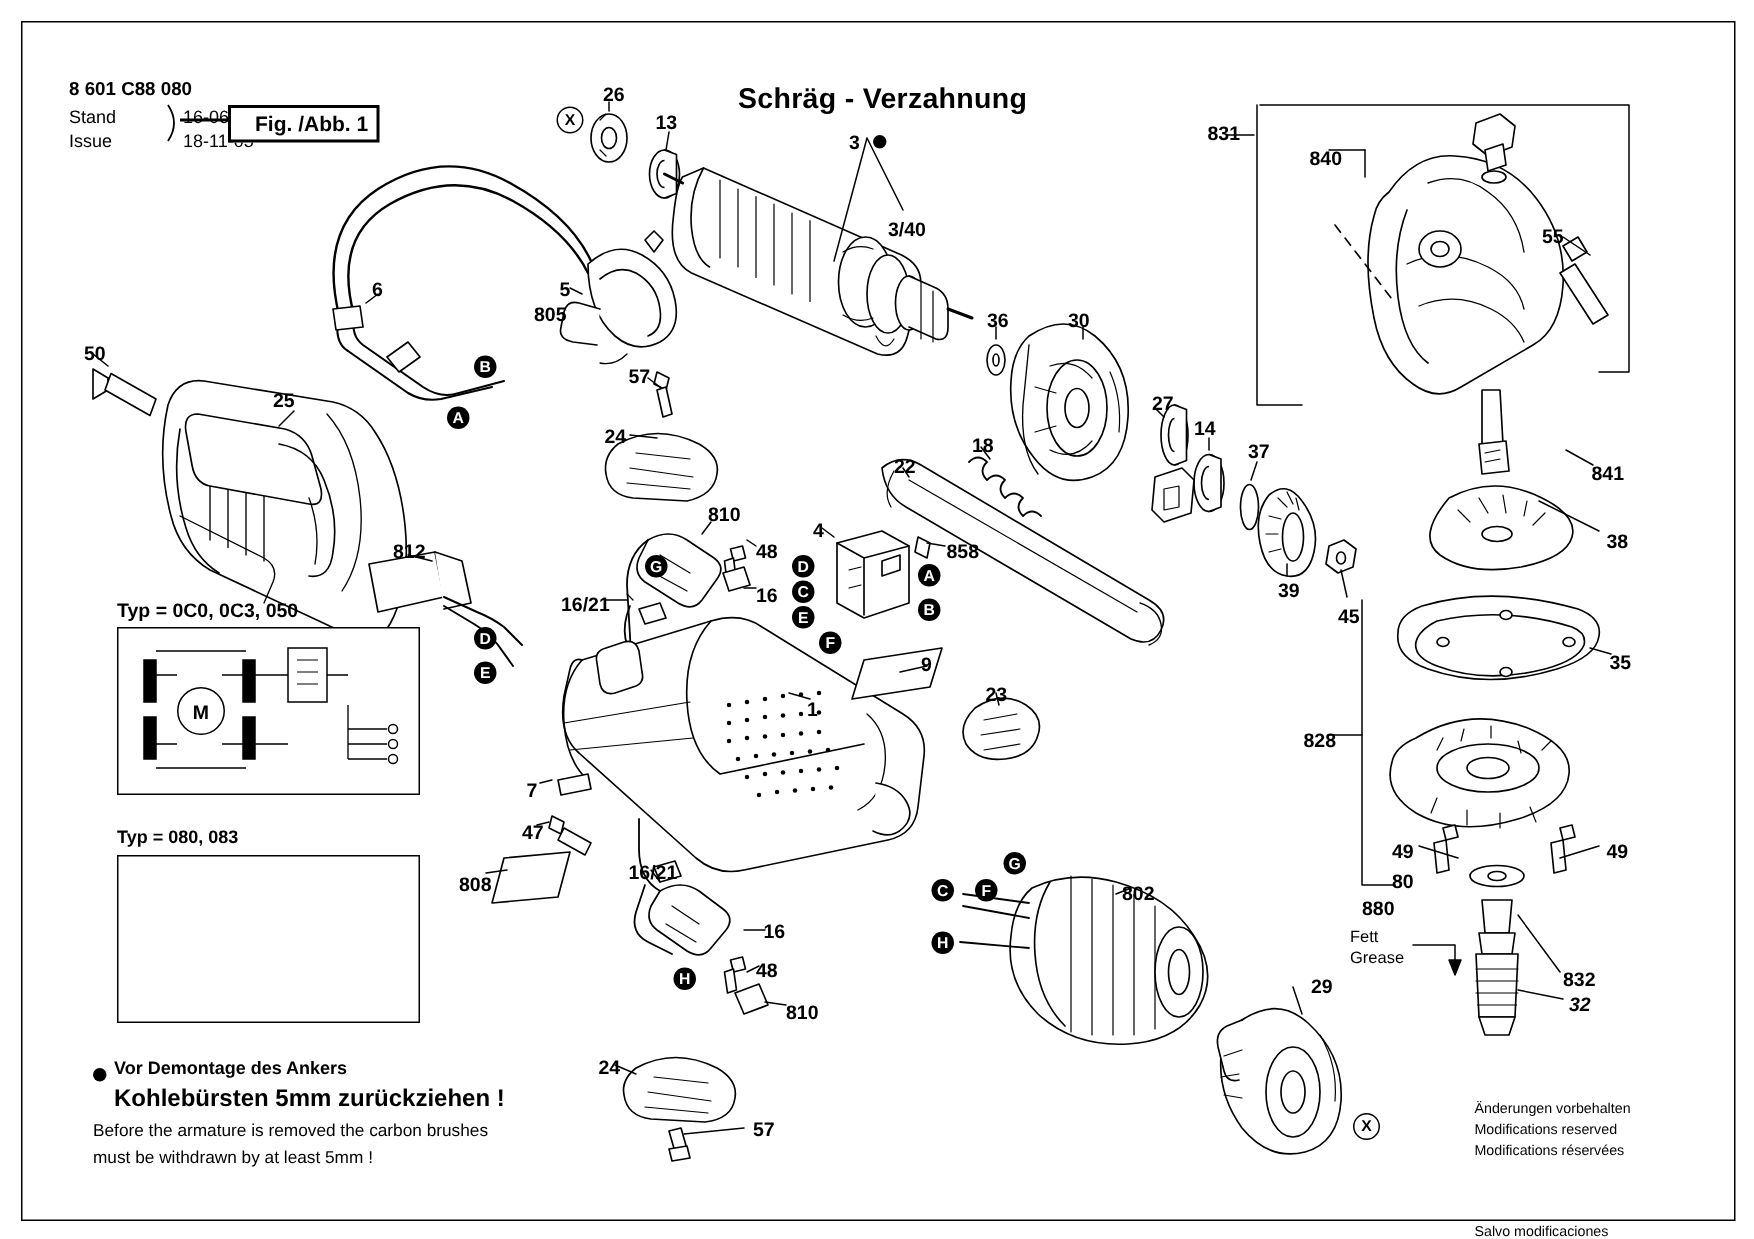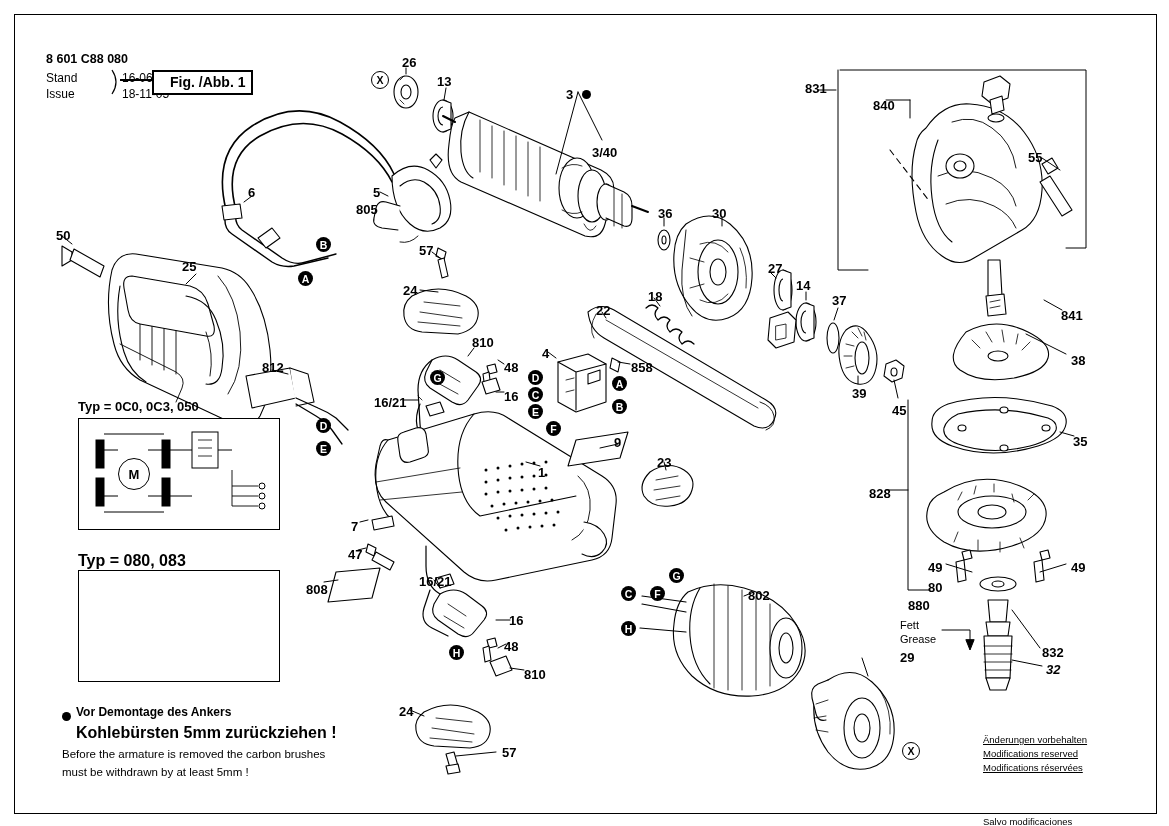--- a/index.html
+++ b/index.html
@@ -2,21 +2,21 @@
 <html><head>
 <meta charset="utf-8">
 <style>
   html,body{margin:0;padding:0;background:#ffffff;}
   body{width:1169px;height:826px;font-family:"Liberation Sans",sans-serif;color:#000;position:relative;overflow:hidden;}
   #sheet{position:absolute;left:0;top:0;width:1169px;height:826px;}
   .brd{position:absolute;left:14px;top:14px;width:1141px;height:798px;border:1.5px solid #000;}
   .t{position:absolute;white-space:pre;font-size:12px;line-height:1.15;}
   .b{font-weight:bold;}
   .num{font-size:13px;font-weight:bold;}
-  .tiny{font-size:9.5px;text-decoration:underline;}
+  .tiny{font-size:9.5px;}
   .title{font-size:19px;font-weight:bold;letter-spacing:0.2px;}
   .figbox{position:absolute;border:2px solid #000;padding:2px 6px 3px 16px;font-weight:bold;font-size:14px;background:#fff;}
   .cir{position:absolute;width:15px;height:15px;border-radius:50%;background:#000;color:#fff;font-size:10.5px;font-weight:bold;
        display:flex;align-items:center;justify-content:center;}
   .cirw{position:absolute;width:16px;height:16px;border-radius:50%;border:1.6px solid #000;background:#fff;color:#000;
         font-size:10.5px;font-weight:bold;display:flex;align-items:center;justify-content:center;}
   .dot{position:absolute;width:9px;height:9px;border-radius:50%;background:#000;}
   svg{position:absolute;left:0;top:0;}
   .wirebox{position:absolute;border:1.4px solid #000;background:#fff;}
   .mcirc{position:absolute;border:1.8px solid #000;border-radius:50%;background:#fff;display:flex;align-items:center;justify-content:center;font-weight:bold;font-size:13px;}
@@ -31,20 +31,21 @@
   <div class="t b" style="left:46px;top:52px;font-size:12.5px;">8 601 C88 080</div>
   <div class="t" style="left:46px;top:72px;">Stand</div>
   <div class="t" style="left:46px;top:88px;">Issue</div>
   <svg width="1169" height="826" style="pointer-events:none;">
     <path d="M112 70 q8 12 0 24" stroke="#000" stroke-width="1.2" fill="none"></path>
   </svg>
   <div class="t" style="left:122px;top:72px;">16-06</div>
   <div class="t" style="left:122px;top:88px;">18-11-05</div>
   <div style="position:absolute;left:120px;top:79px;width:34px;height:1.5px;background:#000;"></div>
   <div class="figbox" style="left:152px;top:70px;">Fig. /Abb. 1</div>
+  <div class="t title" style="left:492px;top:56px;">Schräg - Verzahnung</div>
 
   <svg width="1169" height="826" viewBox="0 0 1169 826">
     <g fill="none" stroke="#000" stroke-width="1.1" stroke-linejoin="round" stroke-linecap="round">
 
       <g>
         <path d="M62 246 l10 6 l0 8 l-10 6 z" fill="#fff"></path>
         <path d="M72 252 l28 16" stroke-width="1.1"></path>
         <path d="M72 260 l28 16"></path>
         <path d="M74 249 l30 17 l-4 11 l-30 -17 z" fill="#fff"></path>
       </g>
@@ -435,21 +436,21 @@
   <div class="t num" style="left:351px;top:520px;">7</div>
   <div class="t num" style="left:348px;top:548px;">47</div>
   <div class="t num" style="left:306px;top:583px;">808</div>
   <div class="t num" style="left:419px;top:575px;">16/21</div>
   <div class="t num" style="left:509px;top:614px;">16</div>
   <div class="t num" style="left:504px;top:640px;">48</div>
   <div class="t num" style="left:524px;top:668px;">810</div>
   <div class="t num" style="left:399px;top:705px;">24</div>
   <div class="t num" style="left:502px;top:746px;">57</div>
   <div class="t num" style="left:748px;top:589px;">802</div>
-  <div class="t num" style="left:900px;top:651px;">29</div>
+  <div class="t num" style="left:874px;top:651px;">29</div>
   <div class="t num" style="left:805px;top:82px;">831</div>
   <div class="t num" style="left:873px;top:99px;">840</div>
   <div class="t num" style="left:1028px;top:151px;">55</div>
   <div class="t num" style="left:1061px;top:309px;">841</div>
   <div class="t num" style="left:1071px;top:354px;">38</div>
   <div class="t num" style="left:1073px;top:435px;">35</div>
   <div class="t num" style="left:869px;top:487px;">828</div>
   <div class="t num" style="left:928px;top:561px;">49</div>
   <div class="t num" style="left:1071px;top:561px;">49</div>
   <div class="t num" style="left:928px;top:581px;">80</div>
@@ -507,21 +508,21 @@
       <path d="M198 592 l14 0 M198 600 l14 0 M198 608 l14 0" stroke-width="0.8"></path>
       <path d="M170 602 l22 0 M170 648 l22 0 M218 602 l14 0"></path>
       <path d="M232 638 l26 0 M232 648 l26 0 M232 658 l26 0" stroke-width="0.9"></path>
       <circle cx="262" cy="638" r="3" fill="#fff"></circle>
       <circle cx="262" cy="648" r="3" fill="#fff"></circle>
       <circle cx="262" cy="658" r="3" fill="#fff"></circle>
       <path d="M232 622 l0 36" stroke-width="0.9"></path>
     </g>
   </svg>
   <div class="mcirc" style="left:118px;top:610px;width:30px;height:30px;">M</div>
-  <div class="t b" style="left:78px;top:552px;font-size:16px;">Typ = 080, 083</div>
+  <div class="t b" style="left:78px;top:552px;font-size:12px;">Typ = 080, 083</div>
   <div class="wirebox" style="left:78px;top:570px;width:200px;height:110px;"></div>
 
   <div class="dot" style="left:62px;top:712px;"></div>
   <div class="t b" style="left:76px;top:706px;font-size:12px;">Vor Demontage des Ankers</div>
   <div class="t b" style="left:76px;top:724px;font-size:16px;">Kohlebürsten 5mm zurückziehen !</div>
   <div class="t" style="left:62px;top:748px;font-size:11.5px;">Before the armature is removed the carbon brushes</div>
   <div class="t" style="left:62px;top:766px;font-size:11.5px;">must be withdrawn by at least 5mm !</div>
 
   <div class="t" style="left:900px;top:619px;font-size:11px;">Fett</div>
   <div class="t" style="left:900px;top:633px;font-size:11px;">Grease</div>

